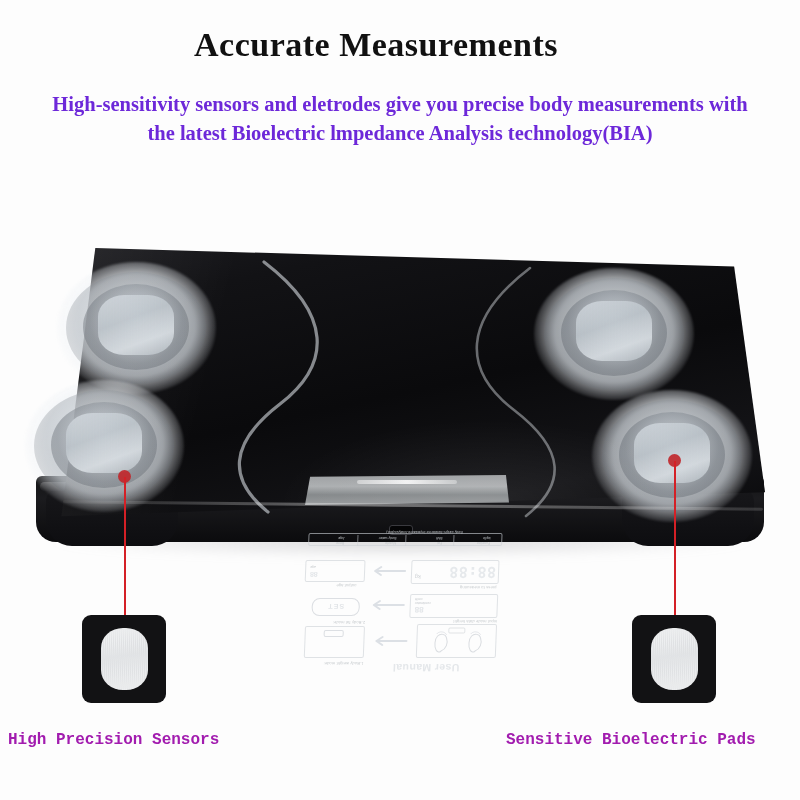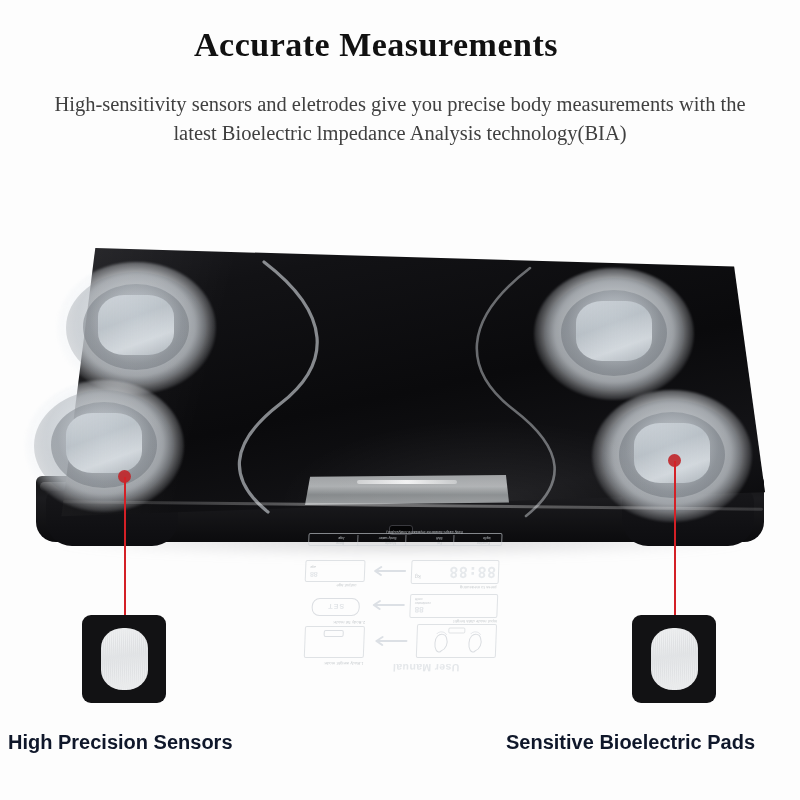--- a/index.html
+++ b/index.html
@@ -29,23 +29,23 @@
     color: #111111;
     letter-spacing: 0.5px;
   }
   .subhead {
     position: absolute;
     left: 38px;
     top: 90px;
     width: 724px;
     text-align: center;
     font-size: 20.5px;
-    font-weight: normal;
+    font-weight: bold;
     line-height: 29px;
-    color: #404040;
+    color: #6d28d9;
   }
 
   
   .scale-wrap {
     position: absolute;
     left: 0;
     top: 232px;
     width: 800px;
     height: 340px;
   }
@@ -302,25 +302,25 @@
     top: 13px;
     width: 47px;
     height: 62px;
     border-radius: 22px / 20px;
     background:
       repeating-linear-gradient(92deg, rgba(255,255,255,0.0) 0px, rgba(190,192,195,0.25) 1px, rgba(255,255,255,0.0) 2px),
       linear-gradient(170deg, #f4f5f6 0%, #e6e8ea 45%, #f2f3f4 100%);
   }
   .caption {
     position: absolute;
-    font-size: 20px;
+    font-size: 16px;
     font-weight: bold;
-    color: #0f172a;
+    color: #a21caf;
     white-space: nowrap;
-    font-family: Liberation Sans, sans-serif;
+    font-family: Liberation Mono, monospace;
   }
 </style>
 </head>
 <body>
 
 <div id="page">
 
   <div class="headline">Accurate Measurements</div>
 
   <div class="subhead">High-sensitivity sensors and eletrodes give you precise body measurements with the latest Bioelectric lmpedance Analysis technology(BIA)</div>

